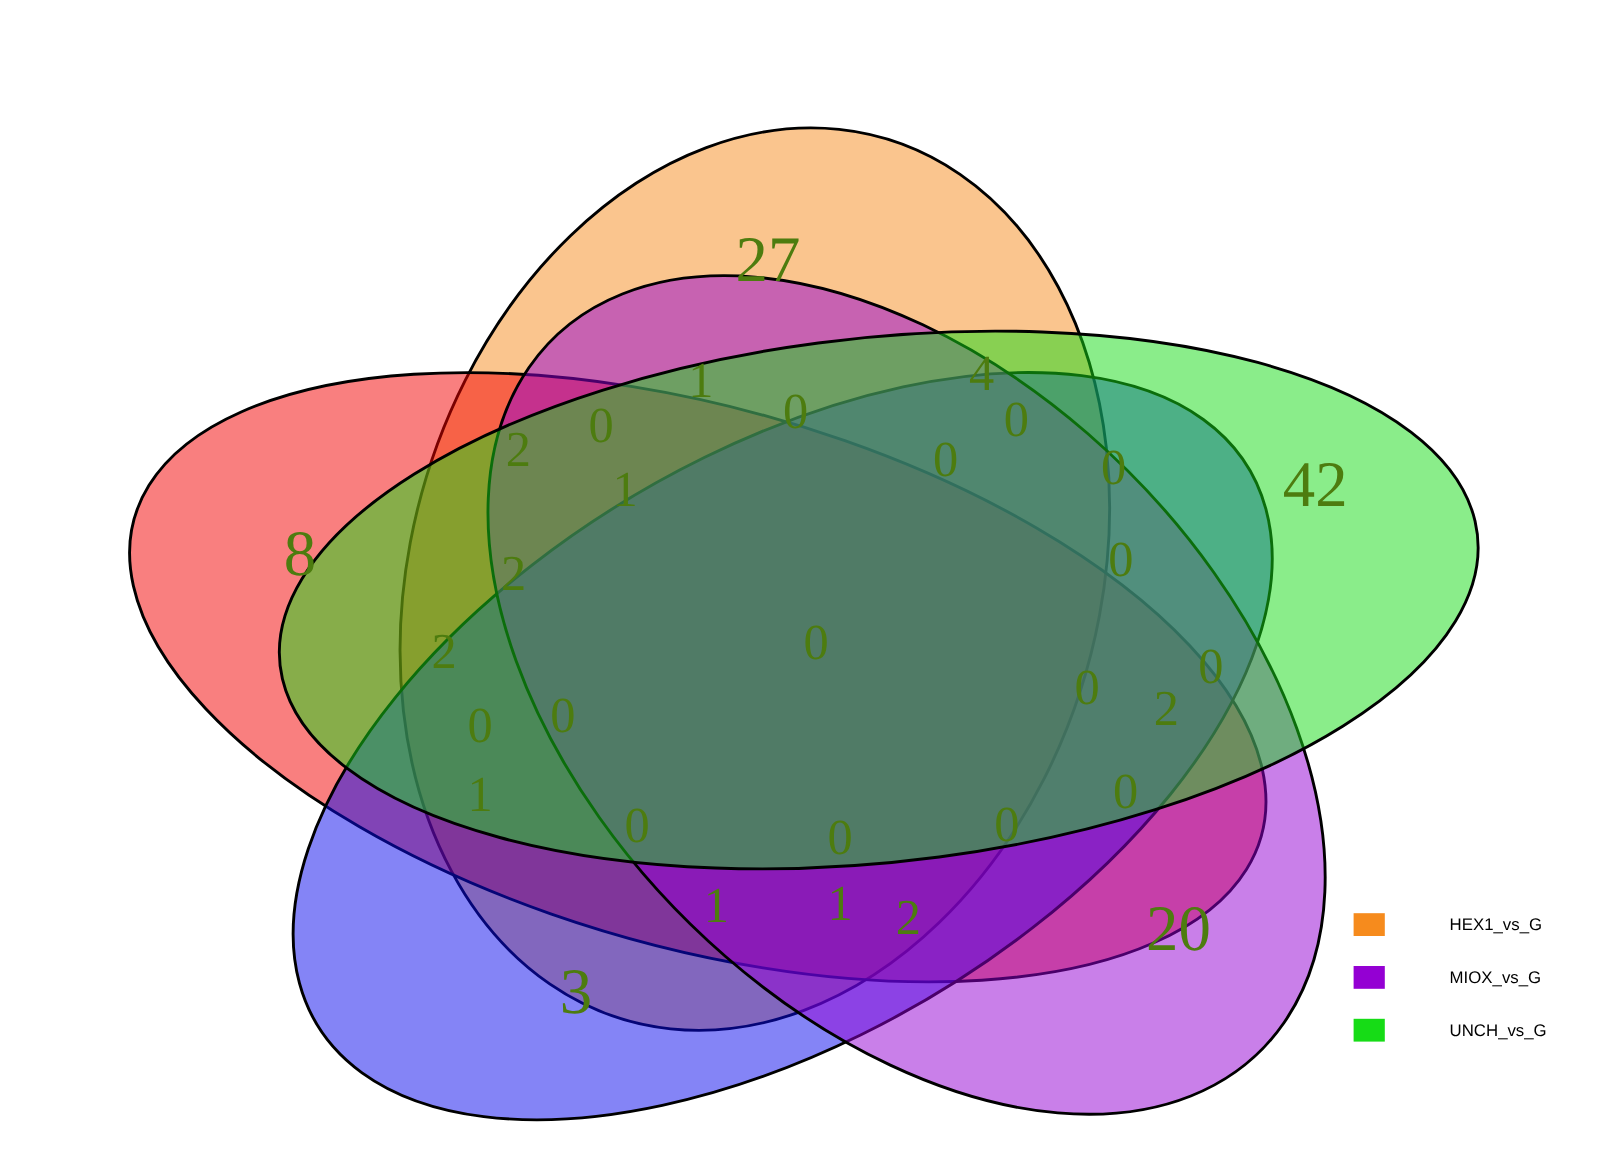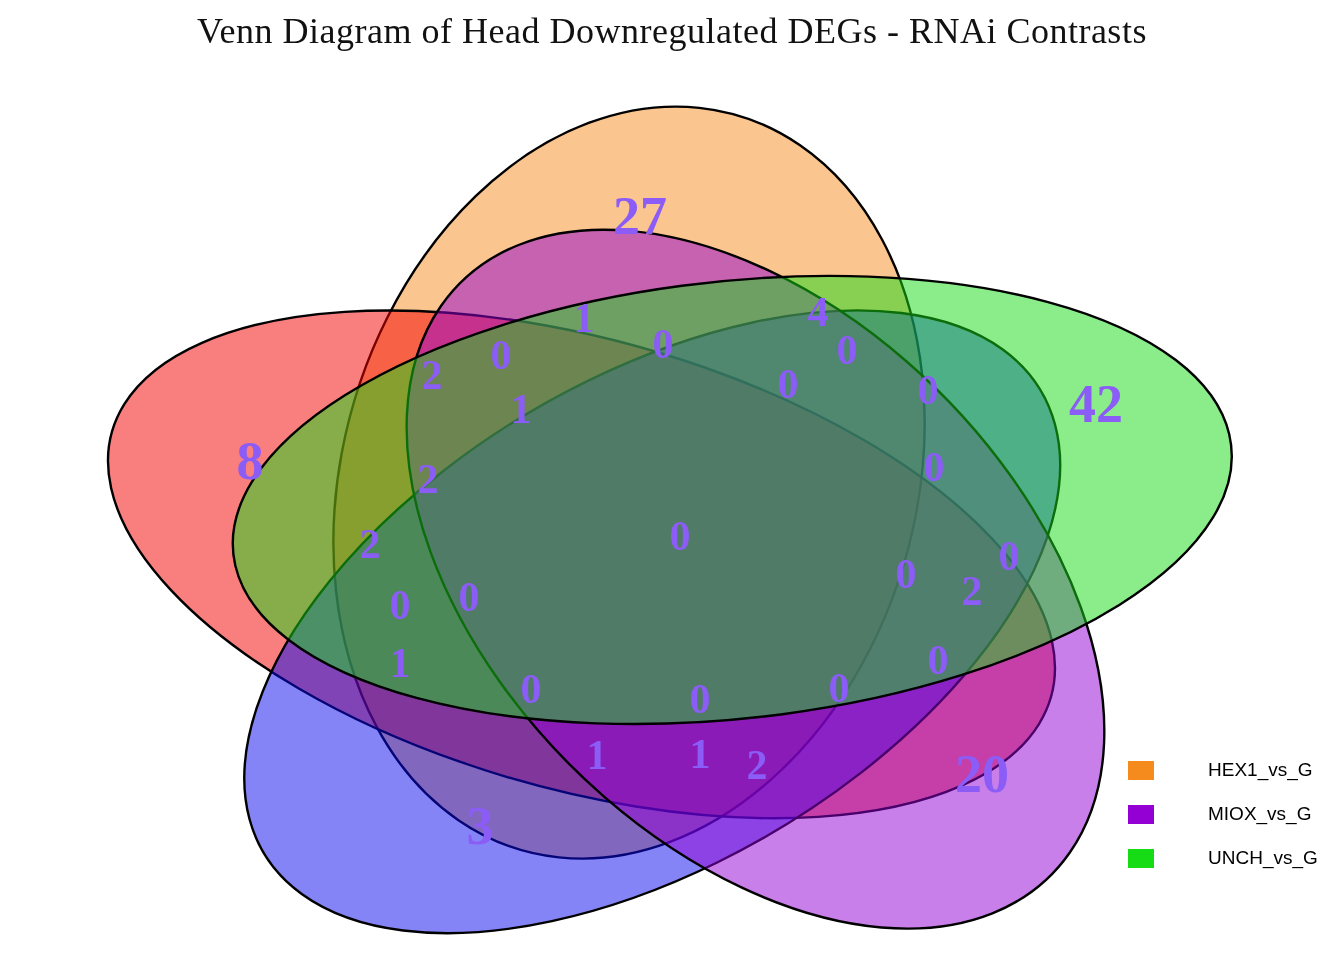--- a/index.html
+++ b/index.html
@@ -10,37 +10,36 @@
   .stage{position:absolute;left:0;top:0;width:1344px;height:960px;}
   .chart-title{
     position:absolute;left:0;top:10px;width:1344px;text-align:center;
     font-family:"Liberation Serif","DejaVu Serif",serif;
     font-size:36px;color:#111;letter-spacing:0.5px;
   }
   svg.venn{position:absolute;left:0;top:0;}
   .num{
     position:absolute;transform:translate(-50%,-50%);
     font-family:"Liberation Serif","DejaVu Serif",serif;
-    font-size:42px;color:#8b5cf6;line-height:1;white-space:nowrap;font-weight:bold;
+    font-size:42px;color:#4d7c0f;line-height:1;white-space:nowrap;
   }
   .num.big{font-size:54px;}
   .legend{position:absolute;left:1128px;top:748px;width:216px;}
   .legend-row{display:flex;align-items:center;height:44px;}
   .swatch{width:26px;height:19px;flex:0 0 26px;}
   .legend-label{
-    margin-left:54px;font-size:19px;color:#000;white-space:nowrap;
+    margin-left:54px;font-size:14px;color:#000;white-space:nowrap;
     font-family:"Liberation Sans",sans-serif;
   }
 </style>
 </head>
 <body>
 
 <div class="stage">
 
-  <div class="chart-title">Venn Diagram of Head Downregulated DEGs - RNAi Contrasts</div>
 
   <svg class="venn" width="1344" height="960" viewBox="0 0 1344 960">
     <g transform="translate(85,955) scale(1160,-870)">
 
       <ellipse cx="0" cy="0" rx="0.435" ry="0.25" transform="translate(0.469,0.543) rotate(82)" fill="#F68B1D" fill-opacity="0.5" stroke="#000000" stroke-width="2.4" vector-effect="non-scaling-stroke"></ellipse>
       <ellipse cx="0" cy="0" rx="0.435" ry="0.25" transform="translate(0.428,0.449) rotate(155)" fill="#F40000" fill-opacity="0.5" stroke="#000000" stroke-width="2.4" vector-effect="non-scaling-stroke"></ellipse>
       <ellipse cx="0" cy="0" rx="0.435" ry="0.25" transform="translate(0.489,0.383) rotate(46)" fill="#0909EE" fill-opacity="0.5" stroke="#000000" stroke-width="2.4" vector-effect="non-scaling-stroke"></ellipse>
       <ellipse cx="0" cy="0" rx="0.435" ry="0.25" transform="translate(0.578,0.432) rotate(118)" fill="#9400D3" fill-opacity="0.5" stroke="#000000" stroke-width="2.4" vector-effect="non-scaling-stroke"></ellipse>
       <ellipse cx="0" cy="0" rx="0.435" ry="0.25" transform="translate(0.558,0.523) rotate(10)" fill="#16DC16" fill-opacity="0.5" stroke="#000000" stroke-width="2.4" vector-effect="non-scaling-stroke"></ellipse>
     </g>

